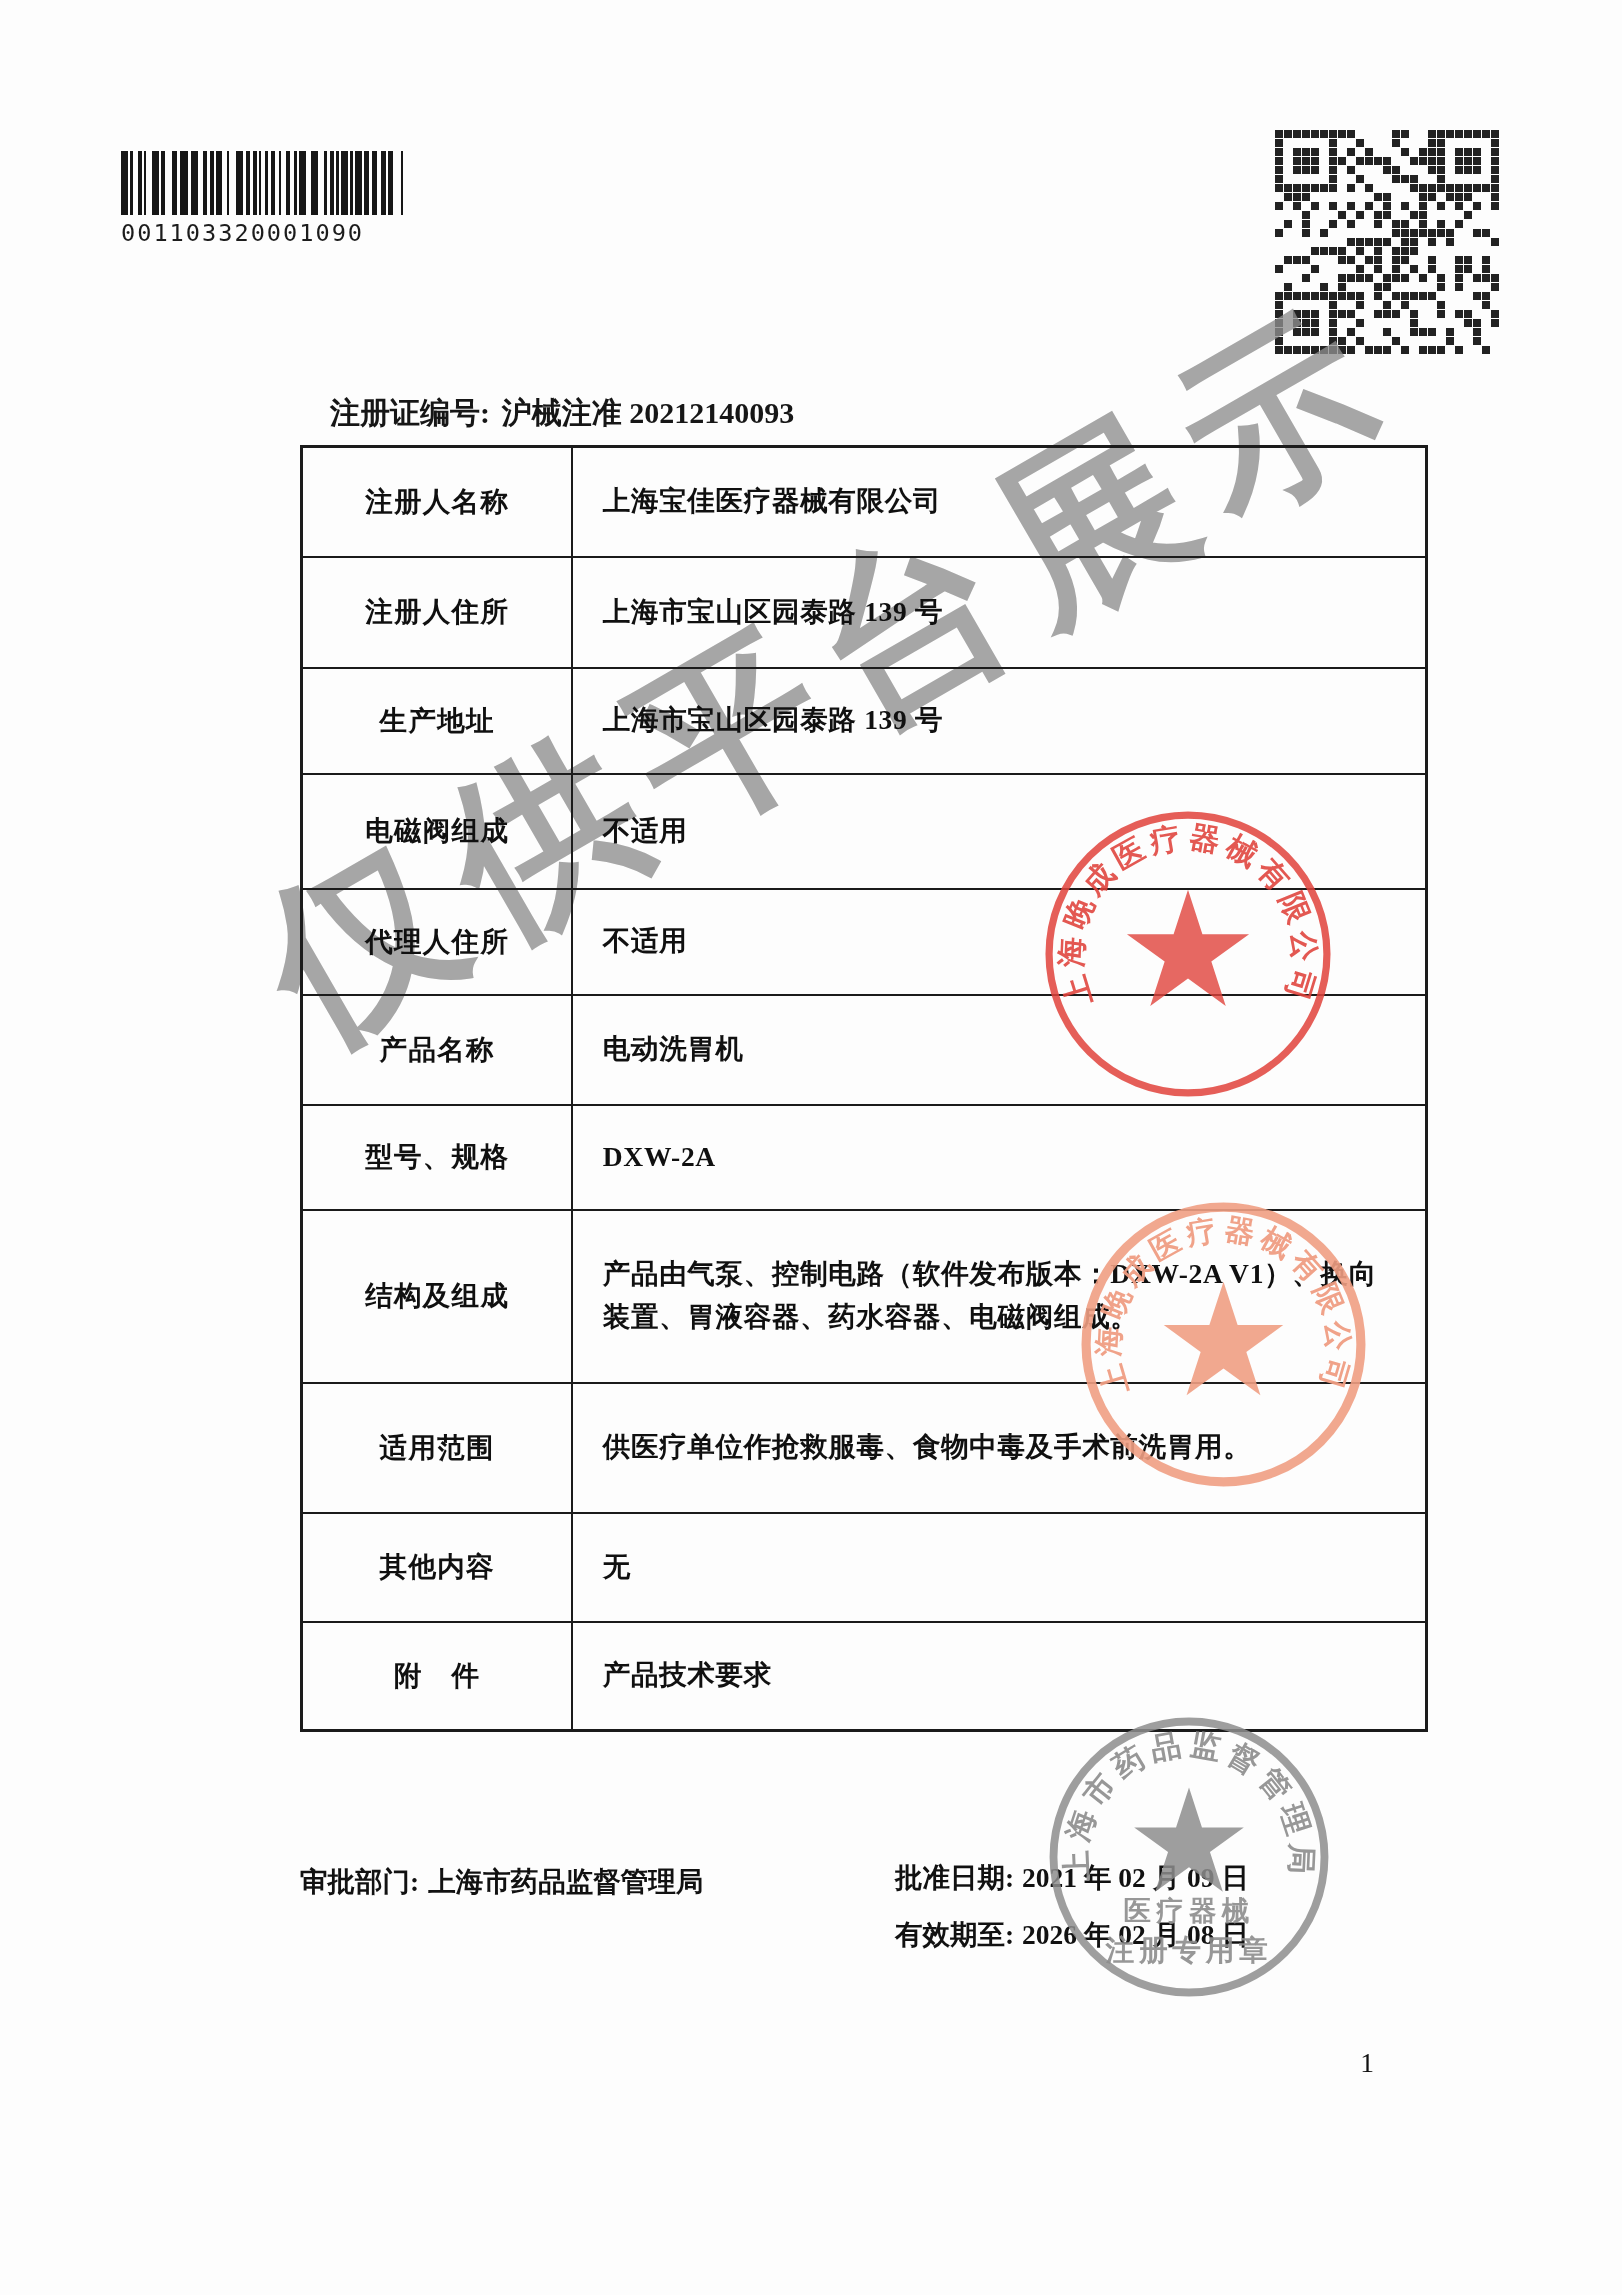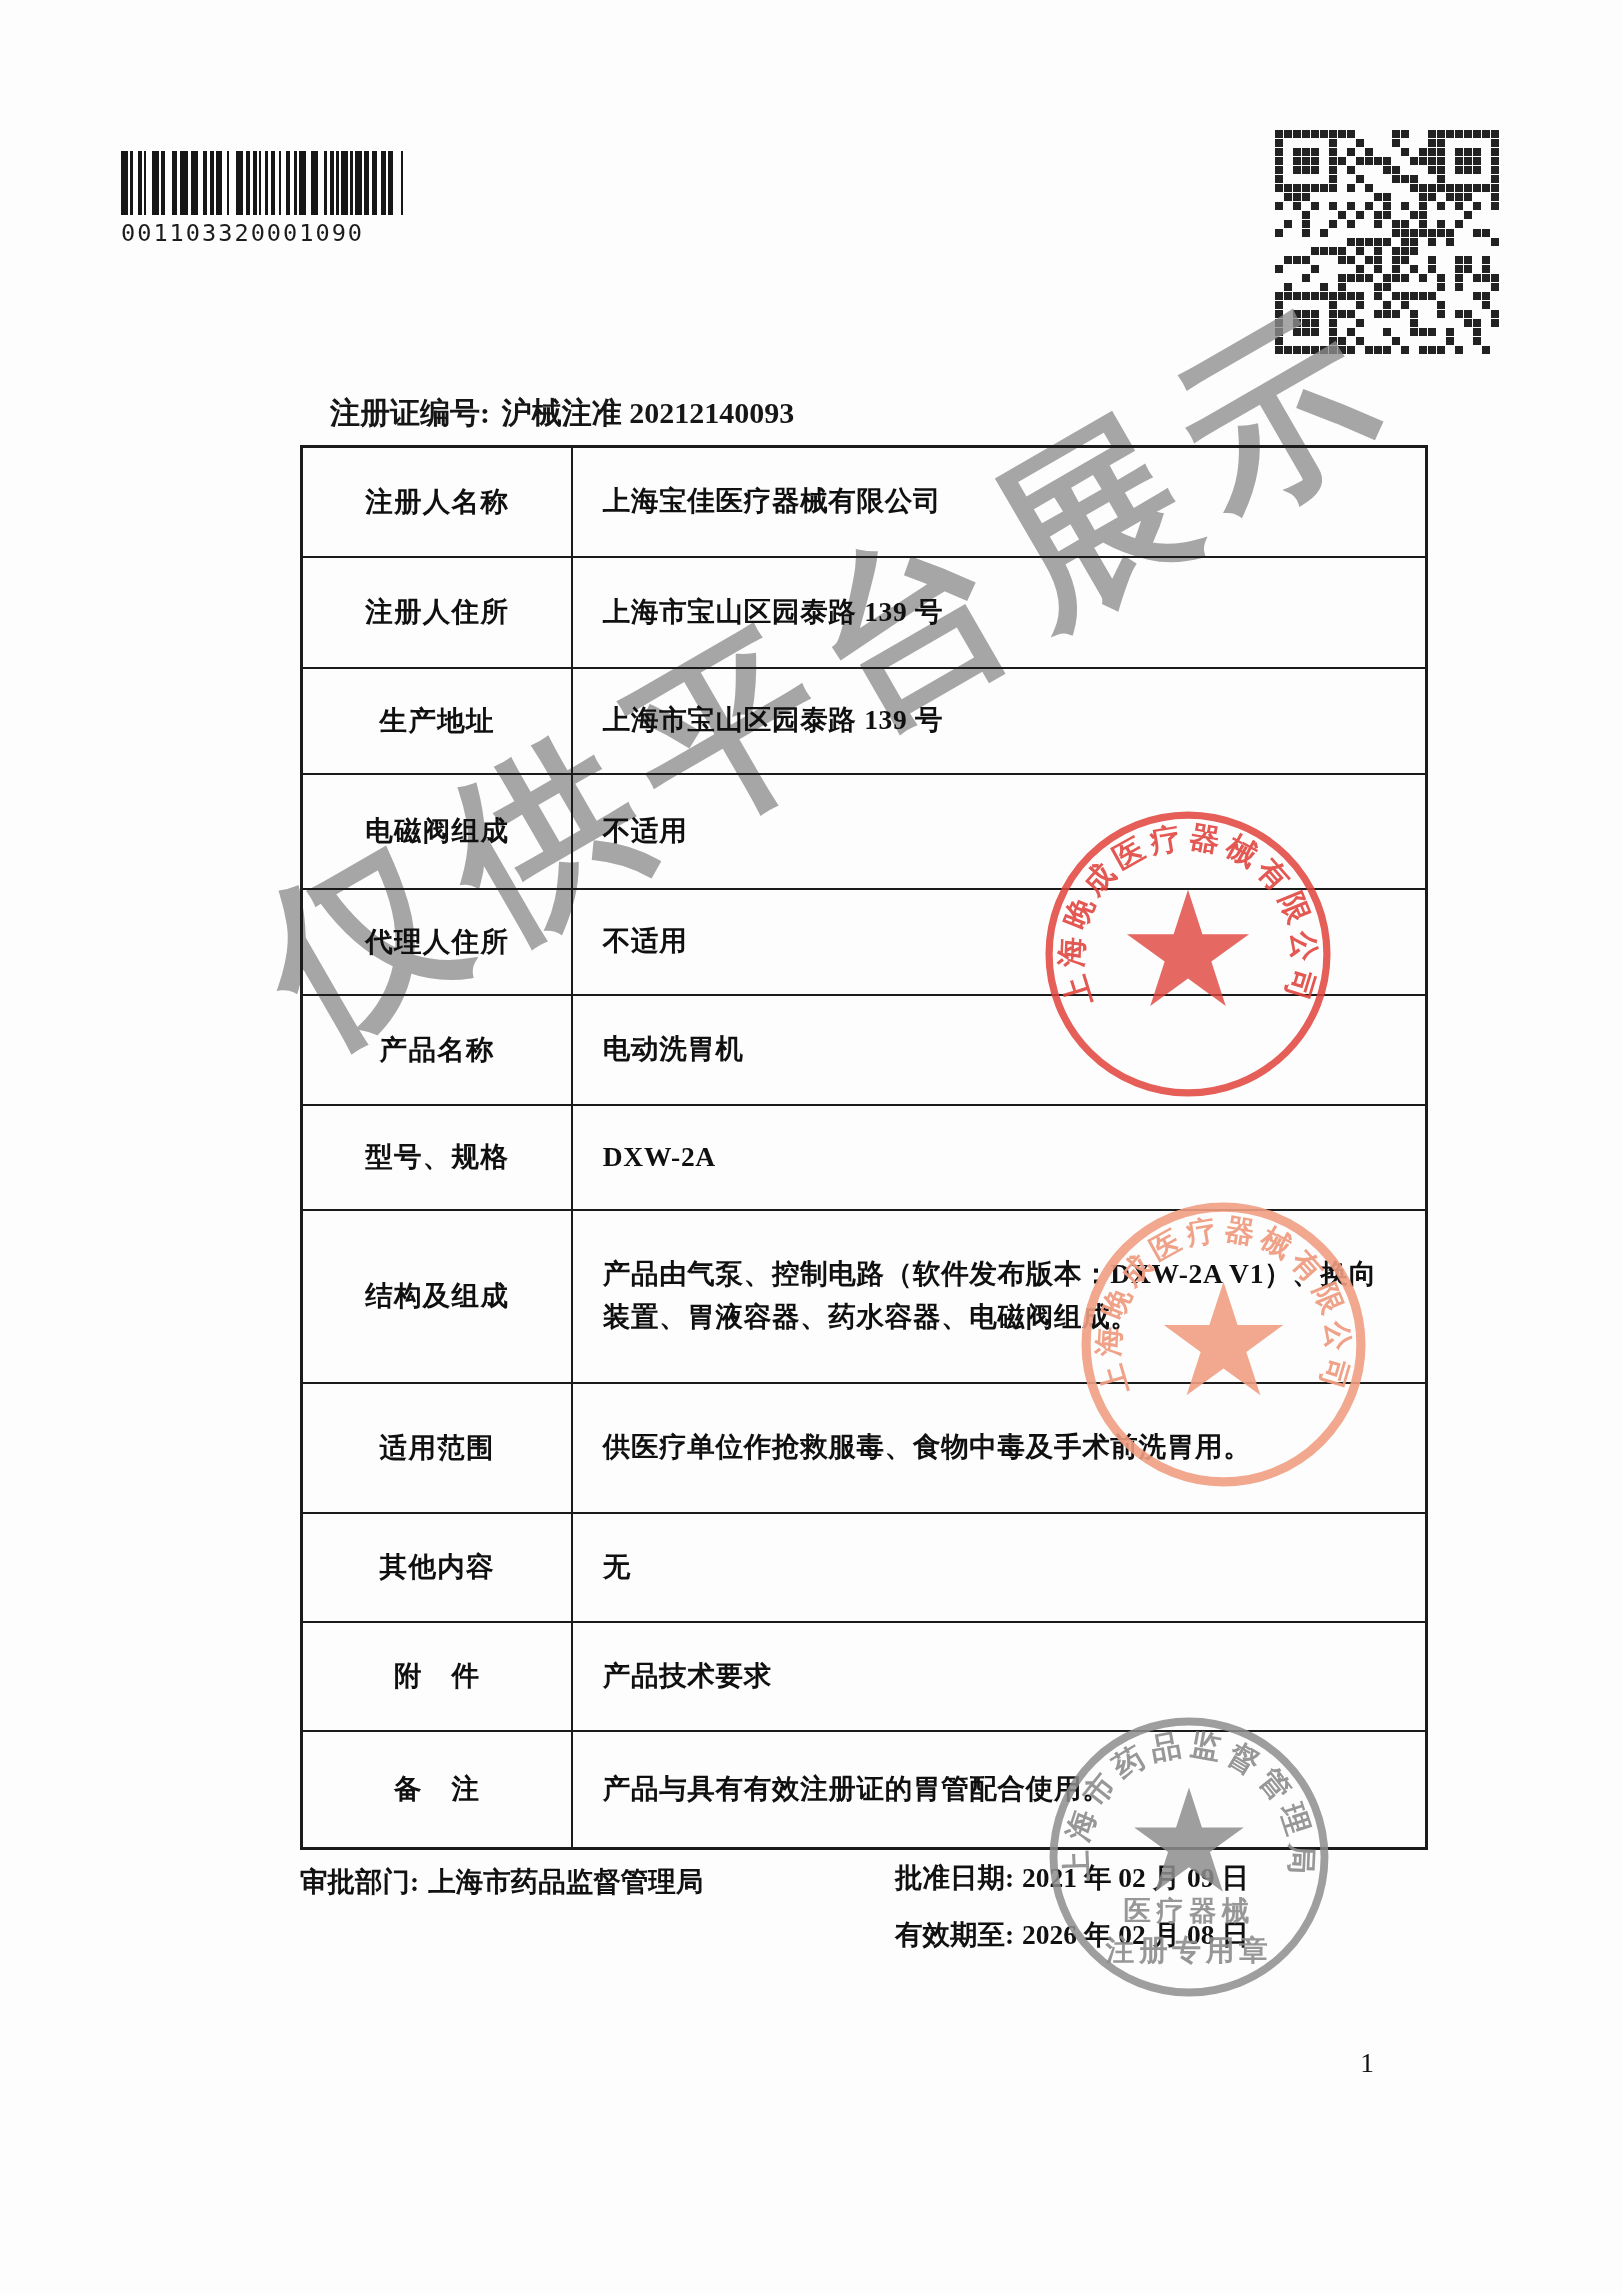--- a/index.html
+++ b/index.html
@@ -495,24 +495,20 @@
       <td class="val">供医疗单位作抢救服毒、食物中毒及手术前洗胃用。</td>
         </tr>
     <tr style="height:109px">
       <td class="lbl">其他内容</td>
       <td class="val">无</td>
         </tr>
     <tr style="height:109px">
       <td class="lbl">附　件</td>
       <td class="val">产品技术要求</td>
         </tr>
-    <tr style="height:118px">
-      <td class="lbl">备　注</td>
-      <td class="val">产品与具有有效注册证的胃管配合使用。</td>
-        </tr>
   </tbody>
     </table>
 
   <div class="approval">
     <span>审批部门:</span><span class="val">上海市药品监督管理局</span>
   </div>
   <div class="date-line1">
     <span>批准日期:</span><span class="val">2021 年 02 月 09 日</span>
   </div>
   <div class="date-line2">

